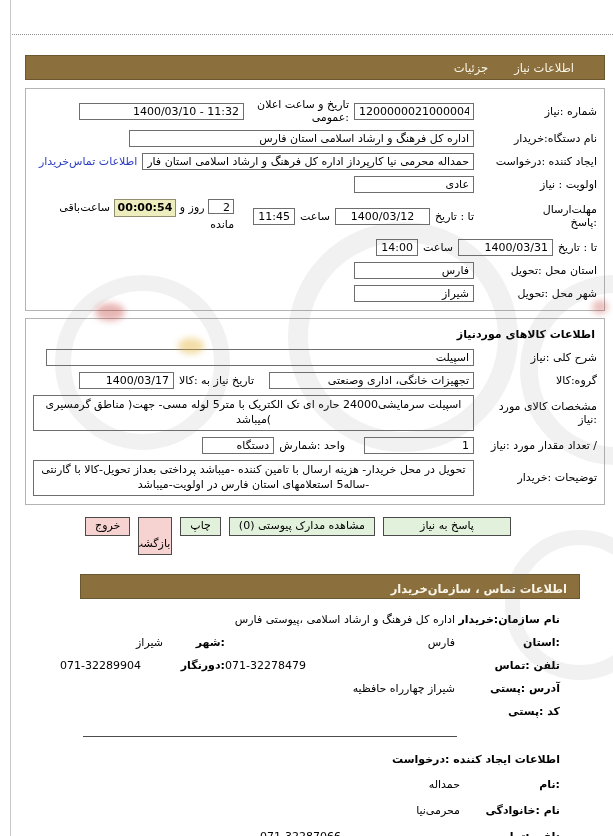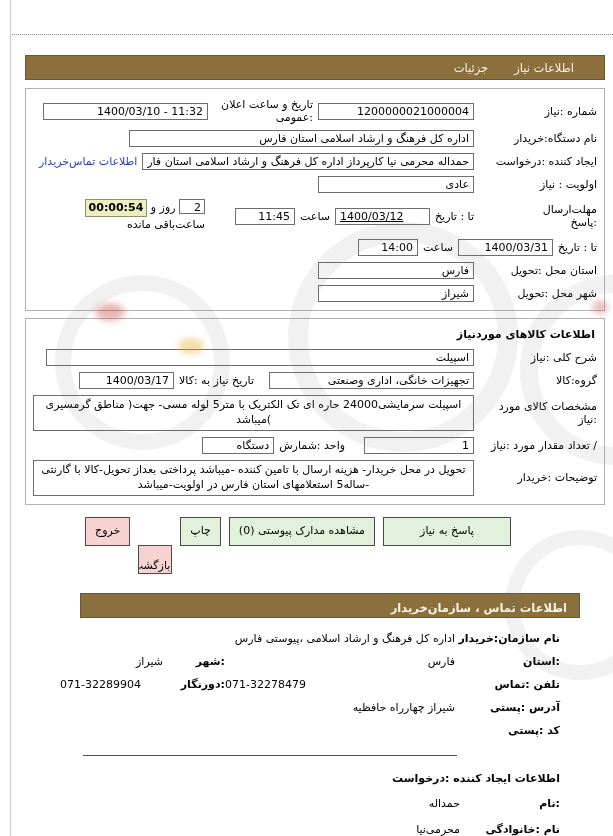--- a/index.html
+++ b/index.html
@@ -26,43 +26,43 @@
     margin:8px 8px 0 25px; padding:9px 7px 6px 7px; direction:rtl;
   }
   .row { display:flex; align-items:center; margin-bottom:6px; gap:5px; direction:rtl; }
   .lbl { width:118px; flex:none; white-space:pre-line; line-height:1.2; }
   .lbl-mid { width:auto; flex:none; white-space:pre-line; line-height:1.2; }
   .ibox {
     height:17px; border:1px solid #6e6e6e; background:#fff; font:inherit;
     padding:0 4px; text-align:right; direction:rtl; color:#000;
   }
   .ltr { direction:ltr; }
-  .w148{width:156px;text-align:right;} .w345{width:345px;} .w95{width:95px;} .w42{width:60px;margin-left:11px;}
+  .w148{width:120px;text-align:right;} .w345{width:345px;} .w95{width:95px;} .w42{width:42px;}
   .w205{width:205px;} .w110{width:110px;} .w72{width:72px;} .w425{flex:1; max-width:428px;}
   .link { color:#2b3cc4; cursor:pointer; margin-inline-start:auto; padding-left:6px; white-space:nowrap; }
   .countdown-cluster { width:176px; margin-inline-start:14px; line-height:1.45; direction:rtl; }
   .mini { display:inline-block; width:26px; height:15px; border:1px solid #6e6e6e; text-align:right; padding:0 3px; background:#fff; }
   .ybox {
     display:inline-block; min-width:58px; background:#ededbe; border:1px solid #8f8f6f;
     text-align:center; font-weight:bold; padding:0 3px; direction:ltr;
   }
   .textbox {
     flex:1; border:1px solid #6e6e6e; background:#fff; min-height:32px;
     padding:2px 6px; text-align:center; line-height:1.35;
   }
   .goods-header { font-weight:bold; margin:0 2px 8px 0; }
 
   .btnrow { display:flex; direction:rtl; justify-content:center; gap:8px; margin:12px 25px 0 8px; }
   .btn {
-    font:inherit; height:29px; border:1px solid #4a4a4a; padding:0 9px;
+    font:inherit; height:19px; border:1px solid #4a4a4a; padding:0 9px;
     line-height:16px; cursor:pointer; white-space:nowrap;
   }
   .btn.green { background:#e1f1dc; }
   .btn.pink  { background:#f6d2d0; }
-  .btn-back  { width:34px; overflow:hidden; padding:12px 1px;margin-top:28px; }
+  .btn-back  { width:34px; overflow:hidden; padding:18px 1px; }
 
   .bar2 { margin:19px 33px 0 80px; padding:5px 12px 0 10px; font-weight:bold; }
 
   .contact-grid {
     direction:rtl; display:grid; margin:14px 53px 0 60px;
     grid-template-columns:105px 230px 62px auto; row-gap:10px; align-items:center;
   }
   .contact-grid .clbl { font-weight:bold; }
   .span3 { grid-column: span 3; }
   .num { direction:ltr; display:inline-block; }
@@ -120,21 +120,21 @@
 
   <div class="row">
     <span class="lbl">اولویت : نیاز</span>
     <input class="ibox w148" readonly="" value="عادی" style="">
   </div>
 
   <div class="row">
     <span class="lbl">مهلت‌ارسال
 :پاسخ</span>
     <span class="lbl-mid">تا : تاریخ</span>
-    <input class="ibox w95 ltr" style="text-align: left; text-decoration: underline;" readonly="" value="1400/03/12">
+    <input class="ibox w95 ltr" style="text-align: center;" readonly="" value="1400/03/12">
     <span class="lbl-mid">ساعت</span>
     <input class="ibox w42 ltr" style="text-align: right;" readonly="" value="11:45">
     <span class="countdown-cluster">
       <span class="mini">2</span>
       <span>روز و</span>
       <span class="ybox">00:00:54</span>
       <span>ساعت‌باقی مانده</span>
     </span>
   </div>
 

